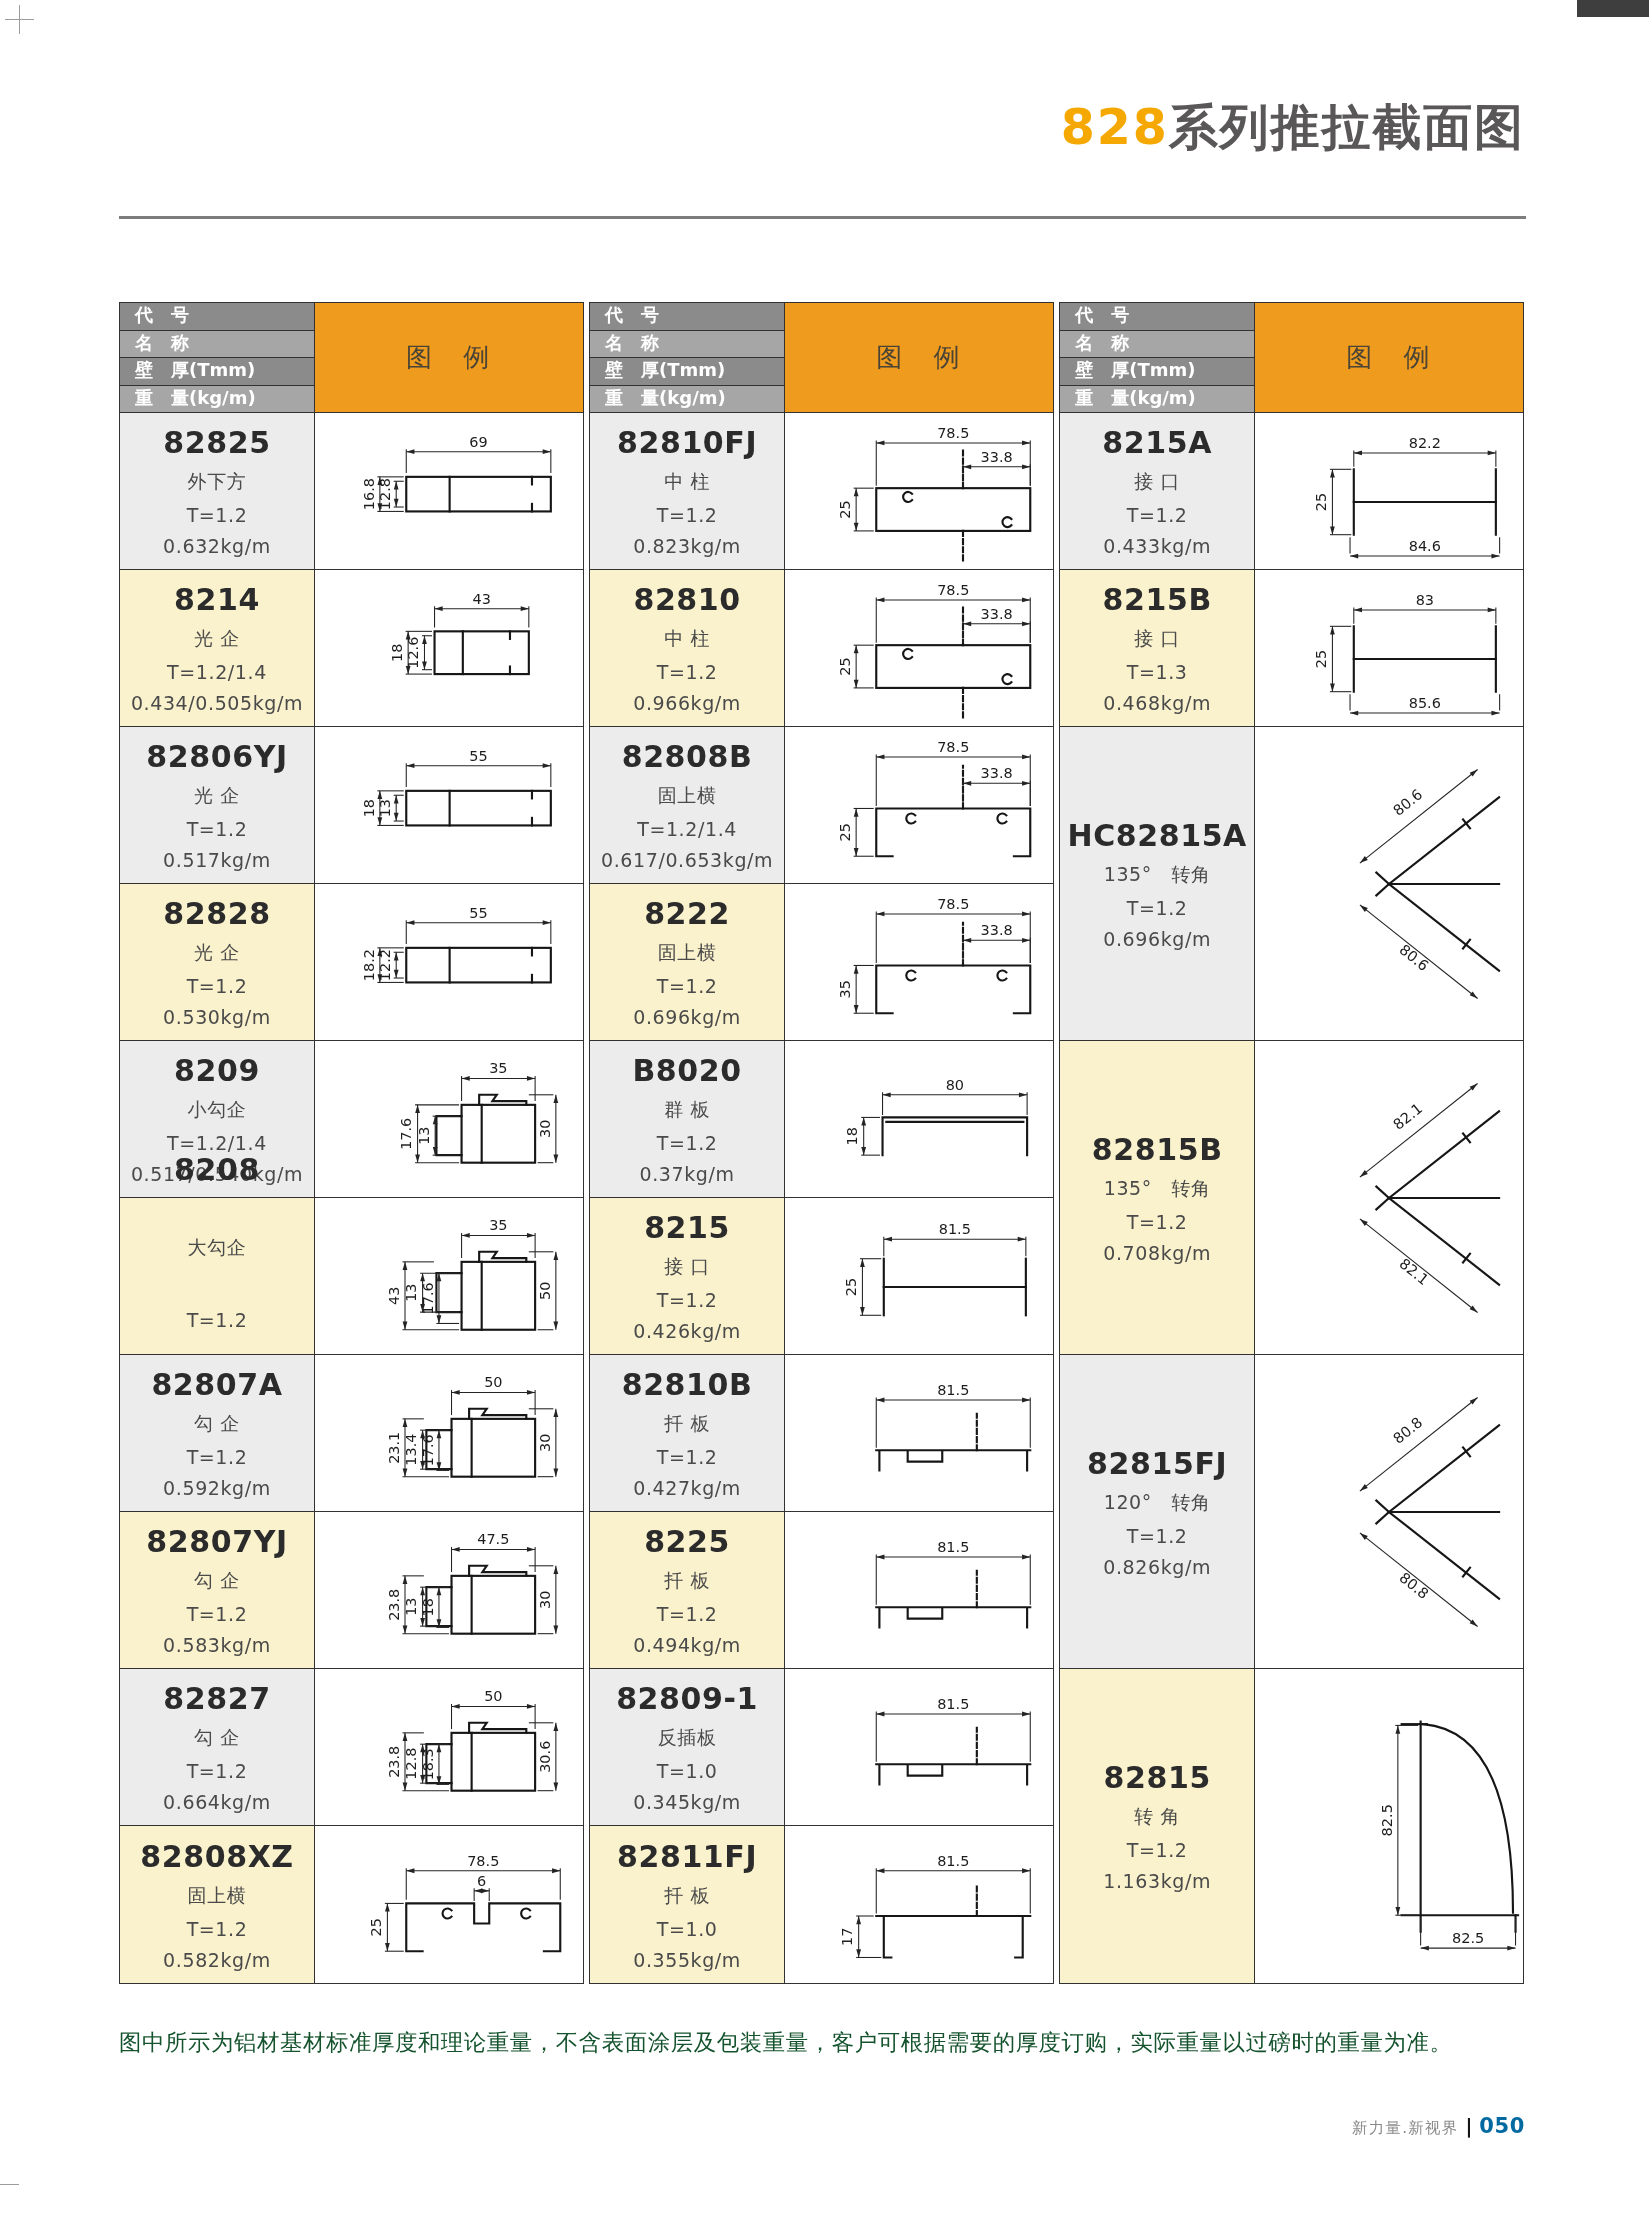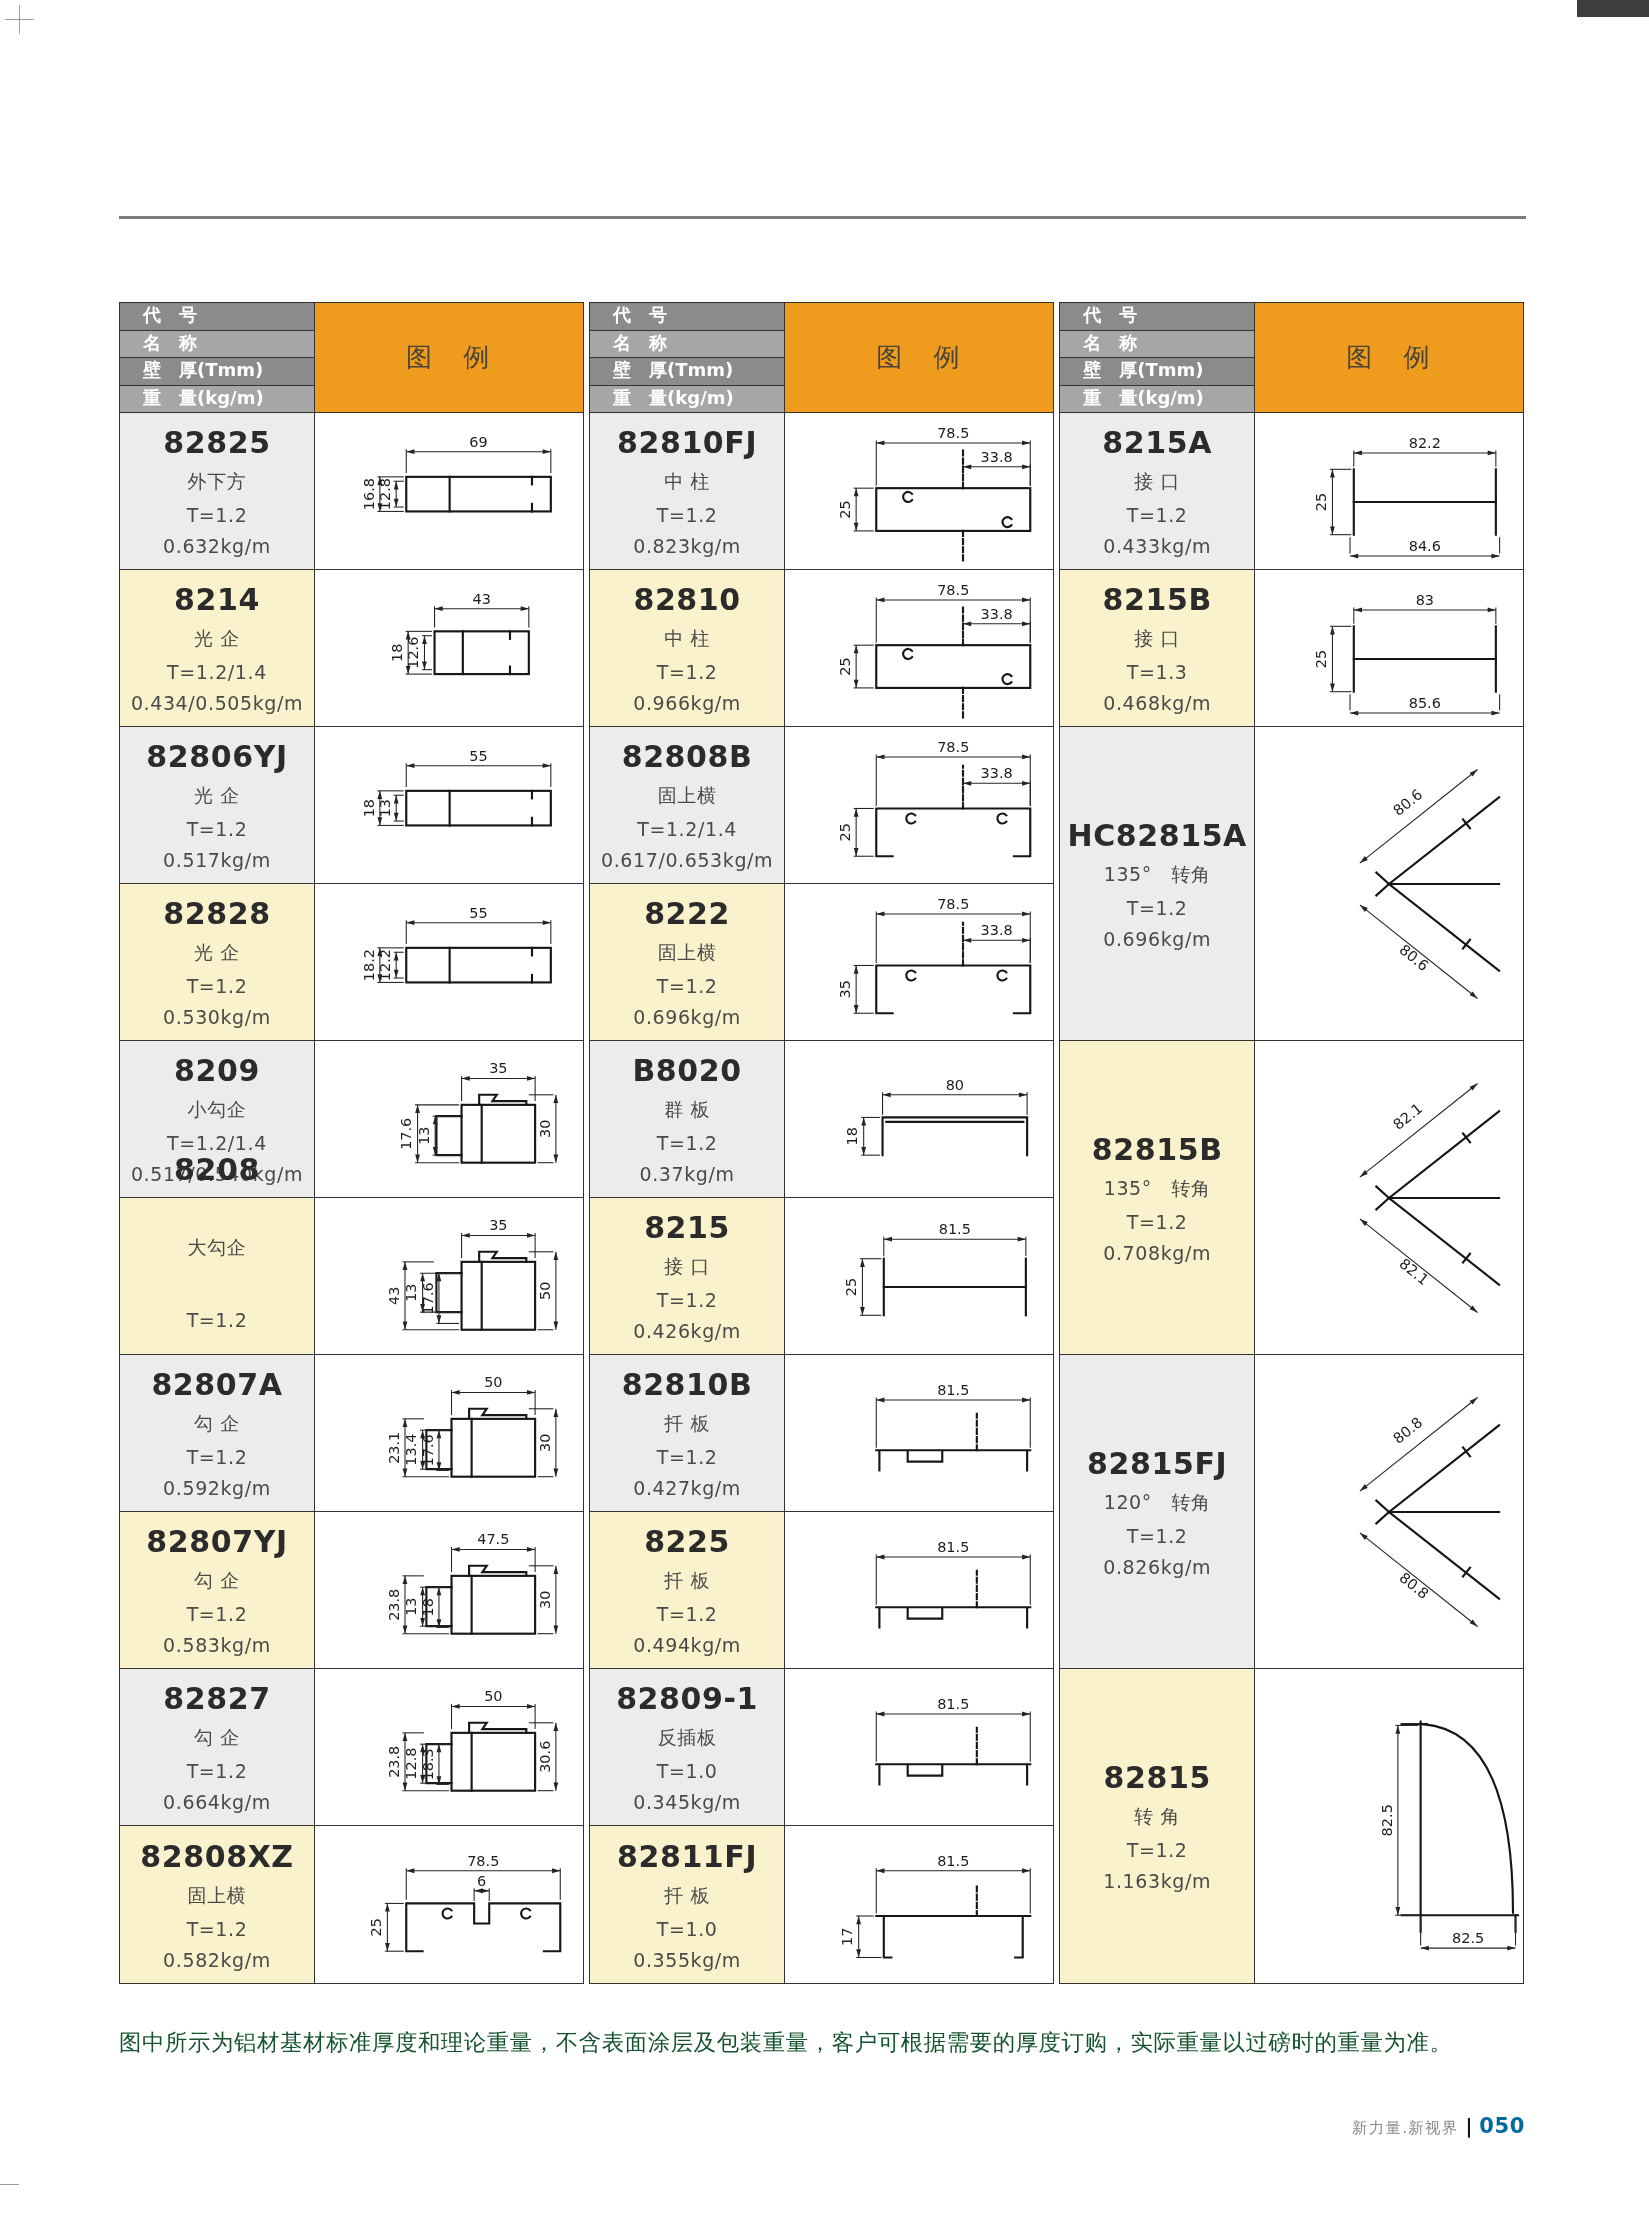--- a/index.html
+++ b/index.html
@@ -7,21 +7,21 @@
 body{background:#fff;position:relative;font-family:"DejaVu Sans","Liberation Sans",sans-serif;overflow:hidden}
 .crop{position:absolute;background:#9c9c9c}
 .corner-bar{position:absolute;top:0;right:0;width:72px;height:16.6px;background:#3e3e3e}
 .title-wrap{position:absolute;top:101px;right:124px;text-align:right}
 .page-title{font-size:49px;font-weight:bold;color:#595757;letter-spacing:1.9px;line-height:1.1}
 .page-title .accent{color:#F5A802}
 .page-subtitle{font-size:29px;color:#6e6e6e;margin-top:5.1px}
 .rule{position:absolute;left:119px;width:1407px;top:216px;height:2.6px;background:#7d7d7d}
 #tables{position:absolute;left:119px;top:302px;display:flex;gap:5.1px}
 .ptable{display:grid;grid-template-columns:195px 268px;grid-template-rows:repeat(4,27.5px) repeat(10,157px);border:1.9px solid #323232;background:#fff}
-.hcell{color:#fff;font-weight:bold;font-size:18px;line-height:24px;padding-left:23px;border-right:1.9px solid #323232;border-bottom:1.9px solid #323232;white-space:nowrap}
+.hcell{color:#fff;font-weight:bold;font-size:18px;line-height:24px;padding-left:15px;border-right:1.9px solid #323232;border-bottom:1.9px solid #323232;white-space:nowrap}
 .hdark{background:#8B8B8B}
 .hlight{background:#A6A6A6}
 .legend{grid-column:2;grid-row:1 / span 4;background:#EF9B1D;border-bottom:1.9px solid #323232;display:flex;align-items:center;justify-content:center;font-size:26px;color:#4a4436;letter-spacing:2.6px}
 .lcell{grid-column:1;border-right:1.9px solid #323232;border-bottom:1.9px solid #323232;display:flex;flex-direction:column;align-items:center;justify-content:center;gap:9px;text-align:center}
 .lcell .code{font-size:30px;font-weight:bold;color:#2b2b2b;letter-spacing:0.6px}
 .lcell .sub{font-size:19px;color:#4a4a4a;letter-spacing:0.6px}
 .gray{background:#ECECEC}
 .yellow{background:#FAF2CC}
 .dcell{grid-column:2;background:#fff;border-bottom:1.9px solid #323232;display:flex;align-items:center;justify-content:center}
 .lastrow{border-bottom:none !important}
@@ -34,20 +34,21 @@
 </style>
 </head>
 <body>
 
 <div class="crop" style="left:5.1px;top:19px;width:29.4px;height:1.3px"></div>
 <div class="crop" style="left:19px;top:5.1px;width:1.3px;height:29.4px"></div>
 <div class="crop" style="left:0;top:2184px;width:19px;height:1.3px"></div>
 <div class="corner-bar"></div>
 
 <div class="title-wrap">
+  <div class="page-title"><span class="accent">828</span><span>系列推拉截面图</span></div>
 </div>
 <div class="rule"></div>
 
 <div id="tables">
     <div class="ptable">
       <div class="hcell hdark" style="grid-area: 1 / 1;">代　号</div>
       <div class="hcell hlight" style="grid-area: 2 / 1;">名　称</div>
       <div class="hcell hdark" style="grid-area: 3 / 1;">壁　厚(Tmm)</div>
       <div class="hcell hlight" style="grid-area: 4 / 1;">重　量(kg/m)</div>
       <div class="legend">图　例</div>

